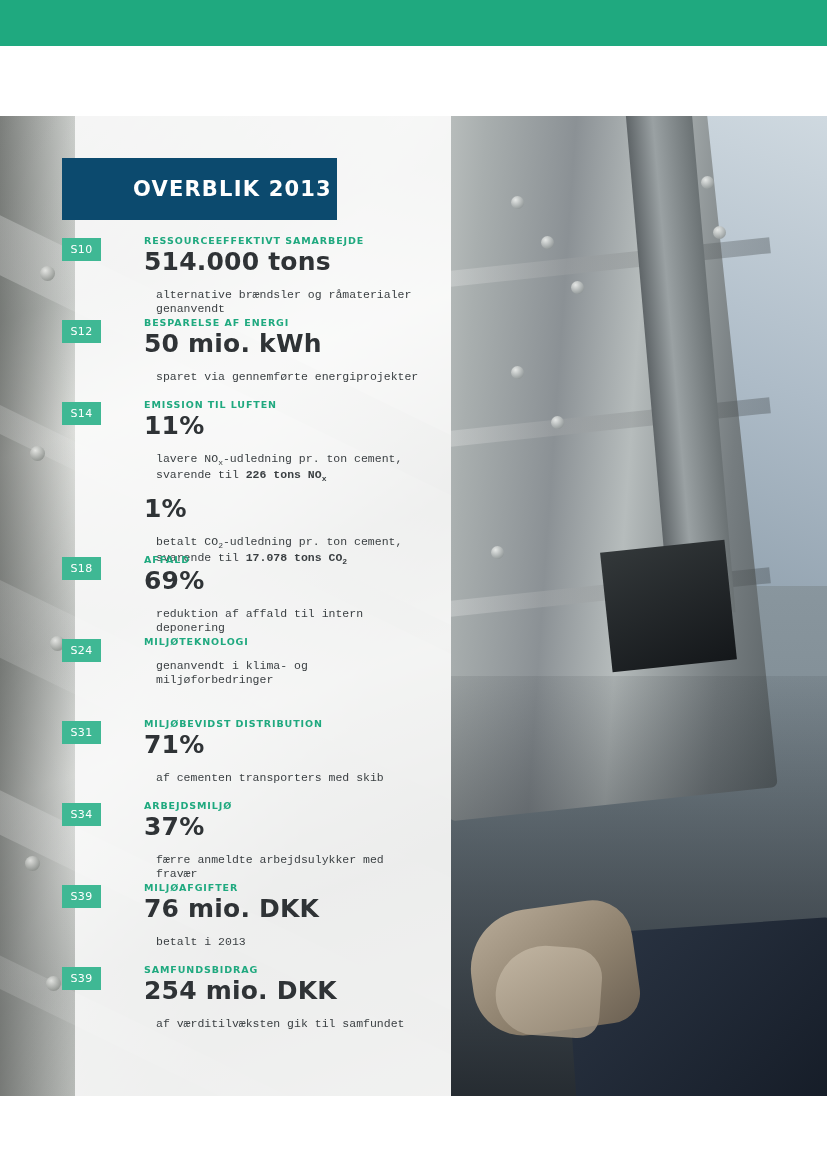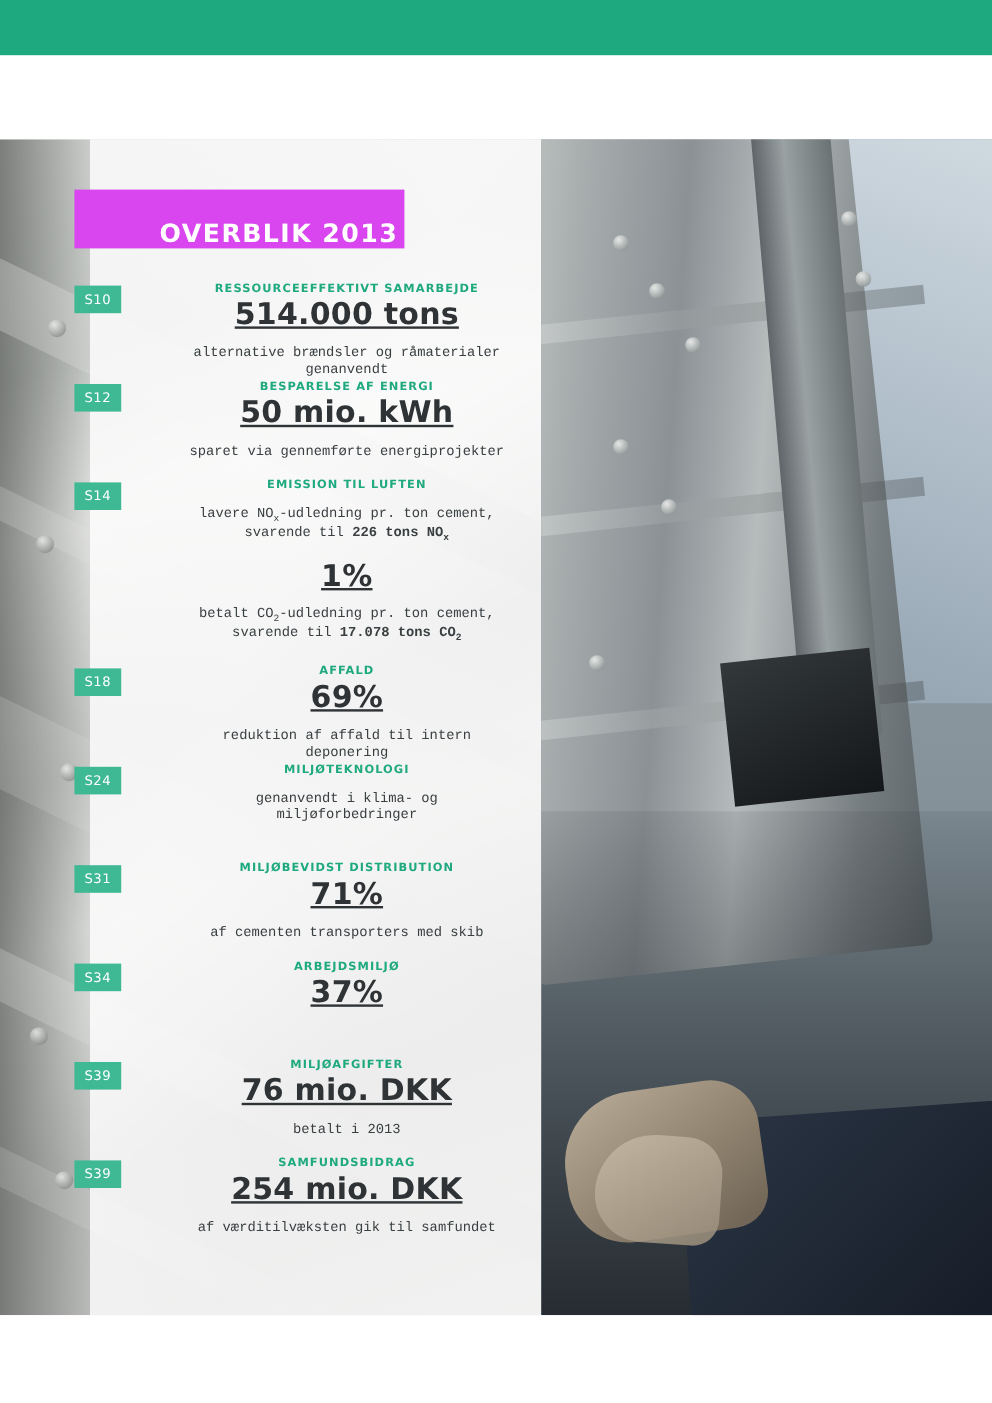--- a/index.html
+++ b/index.html
@@ -152,41 +152,40 @@
     background: radial-gradient(circle at 35% 30%, #eef0ee, #9aa0a0 70%, #6b7172 100%);
     opacity: .9;
   }
 
   
   .title-box {
     position: absolute;
     left: 62px;
     top: 158px;
     width: 275px;
-    height: 49px;
-    background: #d946ef;
+    height: 62px;
+    background: #0c4a6e;
     display: flex;
-    align-items: flex-end;
+    align-items: center;
   }
   .title-box .title-text {
     color: #ffffff;
     font-size: 21px;
     font-weight: bold;
     letter-spacing: 1.2px;
     padding-left: 71px;
     font-family: "DejaVu Sans", sans-serif;
   }
 
   .entries {
     position: absolute;
     left: 0;
     top: 0;
     width: 827px;
     height: 1169px;
-    text-align: center;
   }
   .entry {
     position: absolute;
     left: 62px;
     width: 360px;
   }
   .tag {
     position: absolute;
     left: 0;
     top: 0;
@@ -217,21 +216,20 @@
     margin: 0 0 3px 0;
   }
   .figure {
     color: #2f3336;
     font-size: 25px;
     font-weight: bold;
     letter-spacing: .2px;
     font-family: "DejaVu Sans", sans-serif;
     line-height: 1.06;
     margin: 0 0 2px 0;
-    text-decoration: underline;
   }
   .desc {
     color: #3a3f42;
     font-size: 11.5px;
     line-height: 1.25;
     font-family: Liberation Mono, monospace;
     margin: 12px;
   }
   .desc b { font-weight: bold; }
   .desc sub { font-size: 8px; }
@@ -304,20 +302,21 @@
       <p class="kicker">BESPARELSE AF ENERGI</p>
       <p class="figure">50 mio. kWh</p>
       <p class="desc">sparet via gennemførte energiprojekter</p>
     </div>
   </div>
 
   <div class="entry" style="top:402px;">
     <div class="tag">S14</div>
     <div class="entry-body">
       <p class="kicker">EMISSION TIL LUFTEN</p>
+      <p class="figure">11%</p>
       <p class="desc">
         <span>lavere NO</span><sub>x</sub><span>-udledning pr. ton cement,</span><br>
         <span>svarende til </span><b>226 tons NO</b><b><sub>x</sub></b>
       </p>
       <p class="figure sub-block">1%</p>
       <p class="desc">
         <span>betalt CO</span><sub>2</sub><span>-udledning pr. ton cement,</span><br>
         <span>svarende til </span><b>17.078 tons CO</b><b><sub>2</sub></b>
       </p>
     </div>
@@ -347,20 +346,21 @@
       <p class="figure">71%</p>
       <p class="desc">af cementen transporters med skib</p>
     </div>
   </div>
 
   <div class="entry" style="top:803px;">
     <div class="tag">S34</div>
     <div class="entry-body">
       <p class="kicker">ARBEJDSMILJØ</p>
       <p class="figure">37%</p>
+      <p class="desc">færre anmeldte arbejdsulykker med fravær</p>
     </div>
   </div>
 
   <div class="entry" style="top:885px;">
     <div class="tag">S39</div>
     <div class="entry-body">
       <p class="kicker">MILJØAFGIFTER</p>
       <p class="figure">76 mio. DKK</p>
       <p class="desc">betalt i 2013</p>
     </div>

